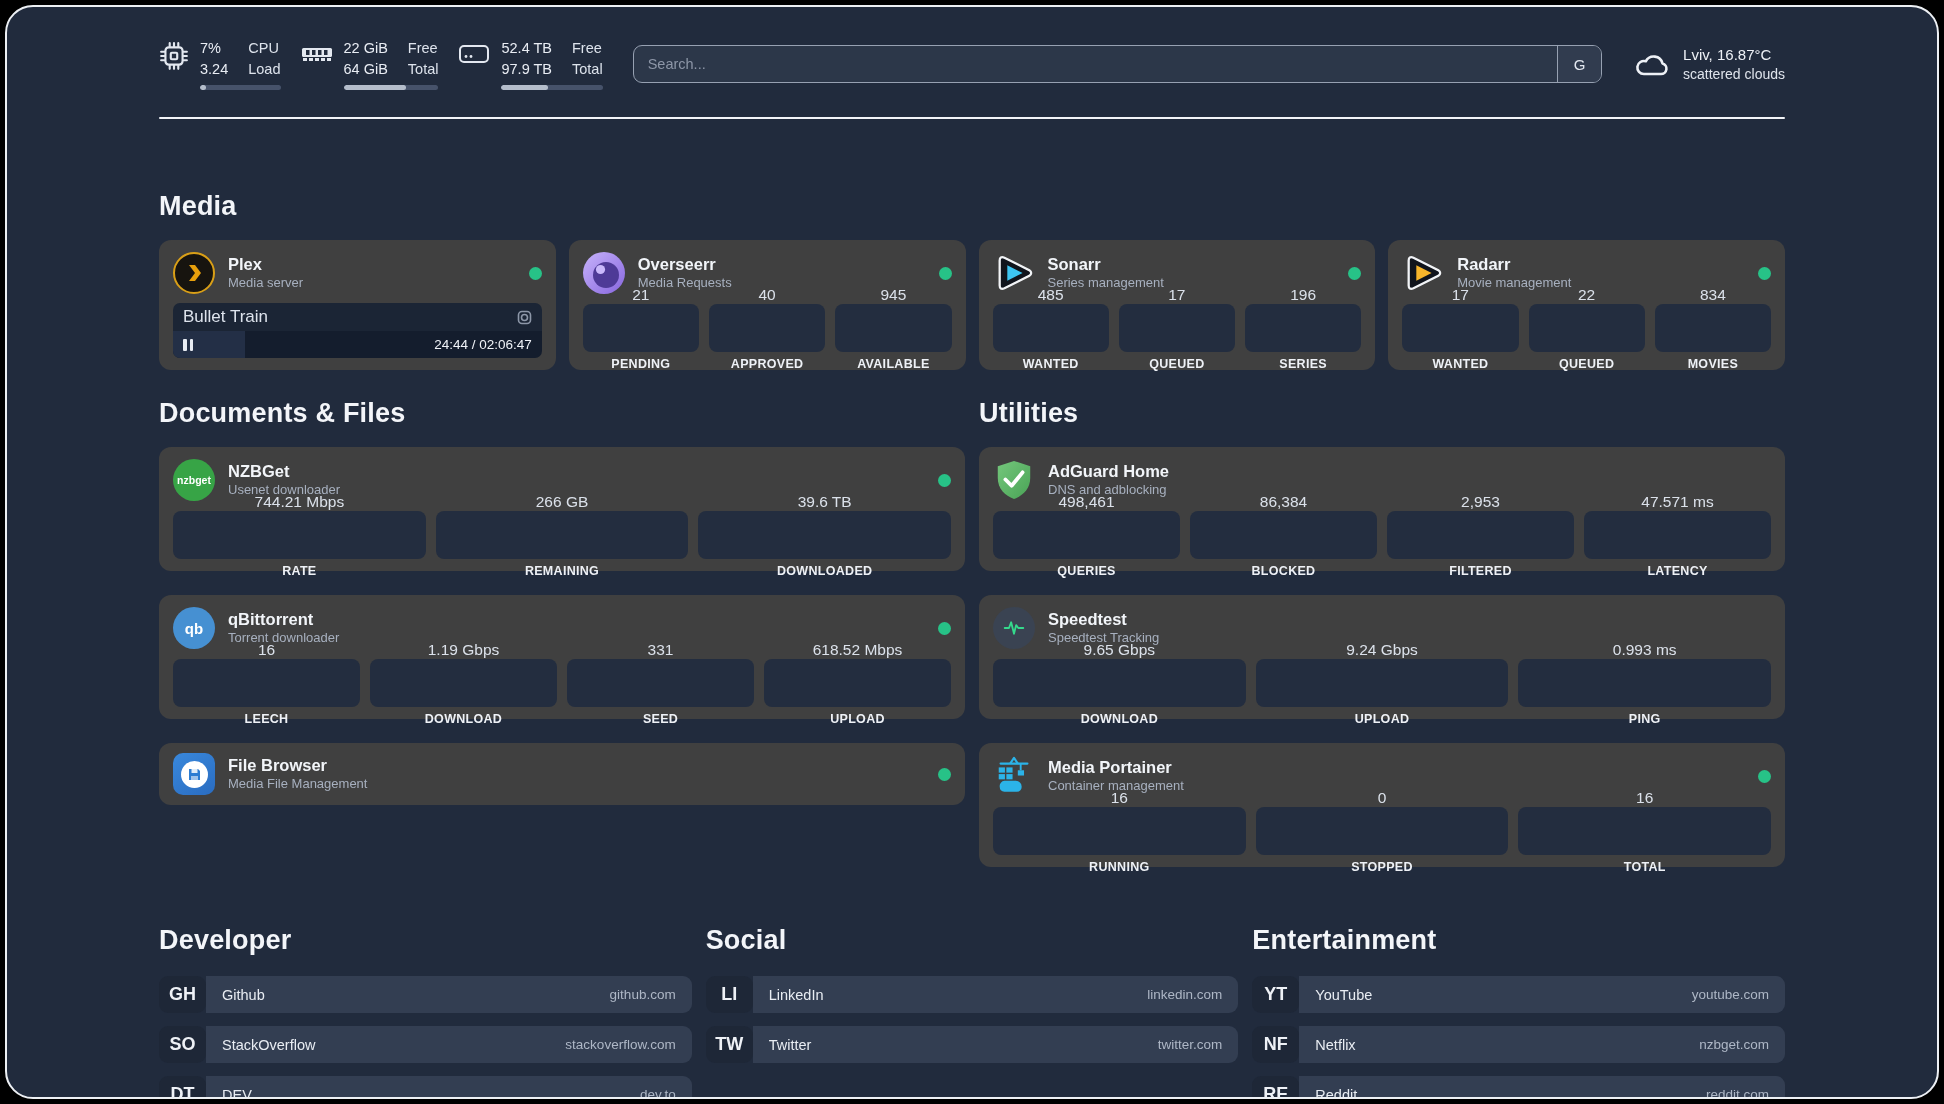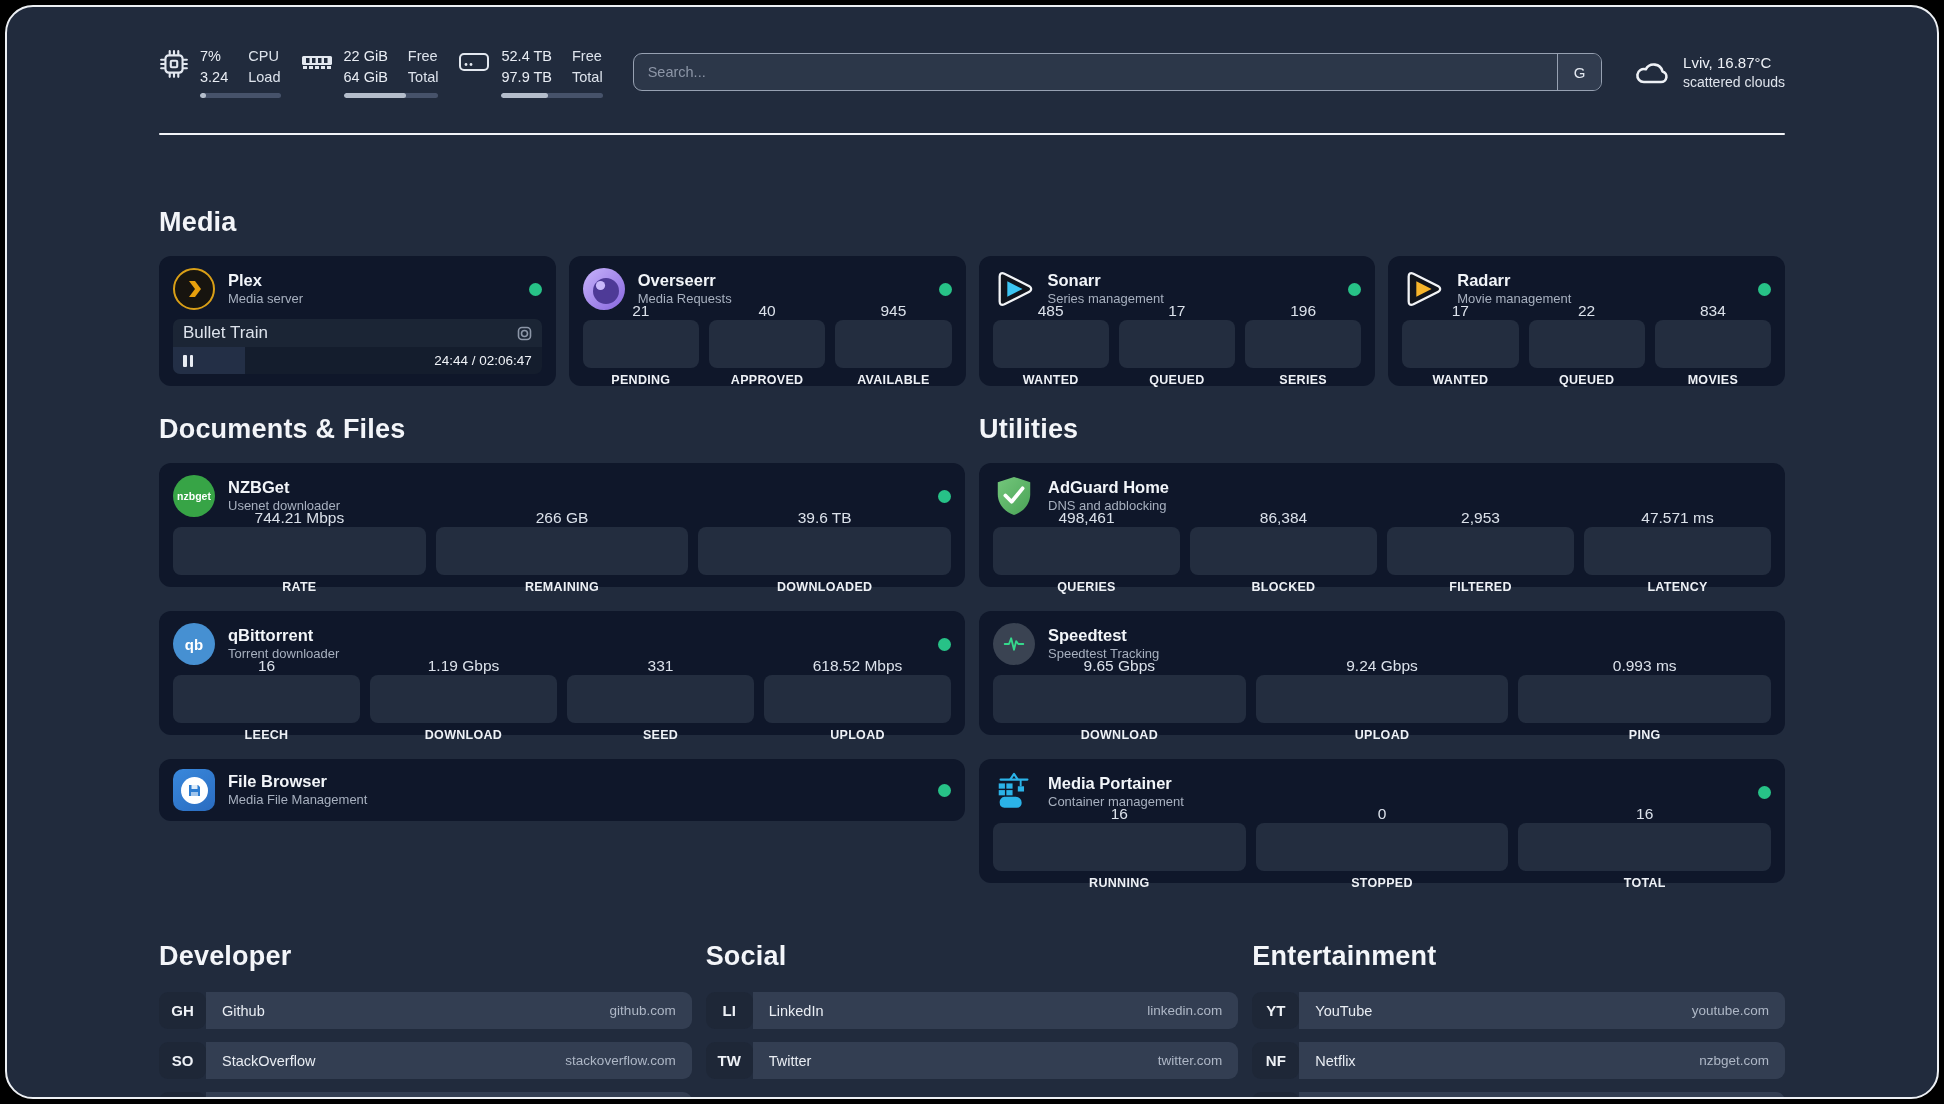--- a/index.html
+++ b/index.html
@@ -13,41 +13,41 @@
   .topbar { display:flex; align-items:center; }
   .sysstats { display:flex; gap:20px; }
   .sysstat { display:flex; gap:11px; align-items:flex-start; }
   .ss-icon { margin-top:3px; flex:none; }
   .ss-cols { display:flex; gap:20px; }
   .ss-col { display:flex; flex-direction:column; font-size:14.5px; line-height:1.45; color:#e9edf4; white-space:nowrap; }
   .ss-col.lbl { color:#dde3ec; }
   .ss-bar { margin-top:5px; height:5px; border-radius:3px; background:#46526a; overflow:hidden; }
   .ss-fill { height:100%; background:#b4bdcb; border-radius:3px; }
 
-  .searchbox { flex:1; margin:16px 30px; height:38px; display:flex; align-items:stretch;
+  .searchbox { flex:1; margin:8px 30px; height:38px; display:flex; align-items:stretch;
                background:#2c3749; border:1.5px solid #97a1b2; border-radius:9px; overflow:hidden; }
   .searchbox input { flex:1; background:transparent; border:none; outline:none; padding:0 14px;
                      font-size:14.5px; color:#e8ecf3; font-family:inherit; }
   .searchbox input::placeholder { color:#8d96a7; }
   .search-engine { width:44px; border-left:1.5px solid #97a1b2; display:flex; align-items:center;
                    justify-content:center; font-size:15px; color:#e3e8f0; background:#313c4f; cursor:pointer; }
 
   .weather { display:flex; align-items:center; gap:11px; }
   .weather-text { display:flex; flex-direction:column; line-height:1.4; }
   .weather-line1 { font-size:15px; color:#eef1f6; }
   .weather-line2 { font-size:14px; color:#dfe4ec; }
 
   .divider { margin-top:26px; border-top:2px solid #f2f4f8; border-radius:2px; }
 
   
   .section-title { font-size:27px; font-weight:600; color:#f3f5f9; letter-spacing:.2px; }
   .media-section { margin-top:72px; }
   .media-grid { margin-top:18px; display:grid; grid-template-columns:repeat(4,1fr); gap:13px; }
 
-  .card { background:#0f172a; border-radius:12px; padding:12px 14px; }
+  .card { background:#404040; border-radius:12px; padding:12px 14px; }
   .app-head { display:flex; align-items:center; gap:13px; cursor:pointer; }
   .app-icon { width:42px; height:42px; flex:none; display:flex; align-items:center; justify-content:center; }
   .app-titles { display:flex; flex-direction:column; line-height:1.3; }
   .app-name { font-size:16.5px; font-weight:600; color:#f2f5f9; }
   .app-desc { font-size:13px; color:#a7b0bf; }
   .dot { margin-left:auto; width:13px; height:13px; border-radius:50%; background:#27c287; flex:none; }
 
   .stats-row { display:flex; gap:10px; margin-top:10px; }
   .stat-box { flex:1; background:#232d3f; border-radius:8px; height:48px; display:flex; flex-direction:column;
               align-items:center; justify-content:center; gap:17px; }
@@ -67,21 +67,21 @@
   .pp-time { position:relative; margin-left:auto; margin-right:10px; font-size:13.5px; color:#f0f3f8; }
 
   .two-col { margin-top:28px; display:grid; grid-template-columns:1fr 1fr; gap:14px; align-items:start; }
   .col-stack { margin-top:18px; display:flex; flex-direction:column; gap:24px; }
 
   
   .bookmarks { margin-top:58px; display:grid; grid-template-columns:1fr 1fr 1fr; gap:14px; align-items:start; }
   .bm-rows { margin-top:20px; display:flex; flex-direction:column; gap:13px; }
   .bm-row { display:flex; height:37px; cursor:pointer; }
   .bm-abbr { width:47px; flex:none; background:#1e2737; border-radius:9px; display:flex; align-items:center;
-             justify-content:center; font-size:15px; font-weight:700; color:#eef1f6; position:relative; z-index:1; }
+             justify-content:center; font-size:18px; font-weight:700; color:#eef1f6; position:relative; z-index:1; }
   .bm-bar { flex:1; background:#333e52; border-radius:0 9px 9px 0; display:flex; align-items:center; padding:0 16px; }
   .bm-name { font-size:14.5px; color:#e9edf3; }
   .bm-url { margin-left:auto; font-size:13.5px; color:#aeb7c6; }
 
   
   .ic-circle { width:42px; height:42px; border-radius:50%; display:flex; align-items:center; justify-content:center; }
   .plex-ic { background:#17140f; border:2.5px solid #d99f17; }
   .nzb-ic { background:#37a446; color:#fff; font-size:10.5px; font-weight:700; }
   .qb-ic { background:#4690d2; color:#fff; font-size:15px; font-weight:700; }
   .speed-ic { background:#3a4352; }

